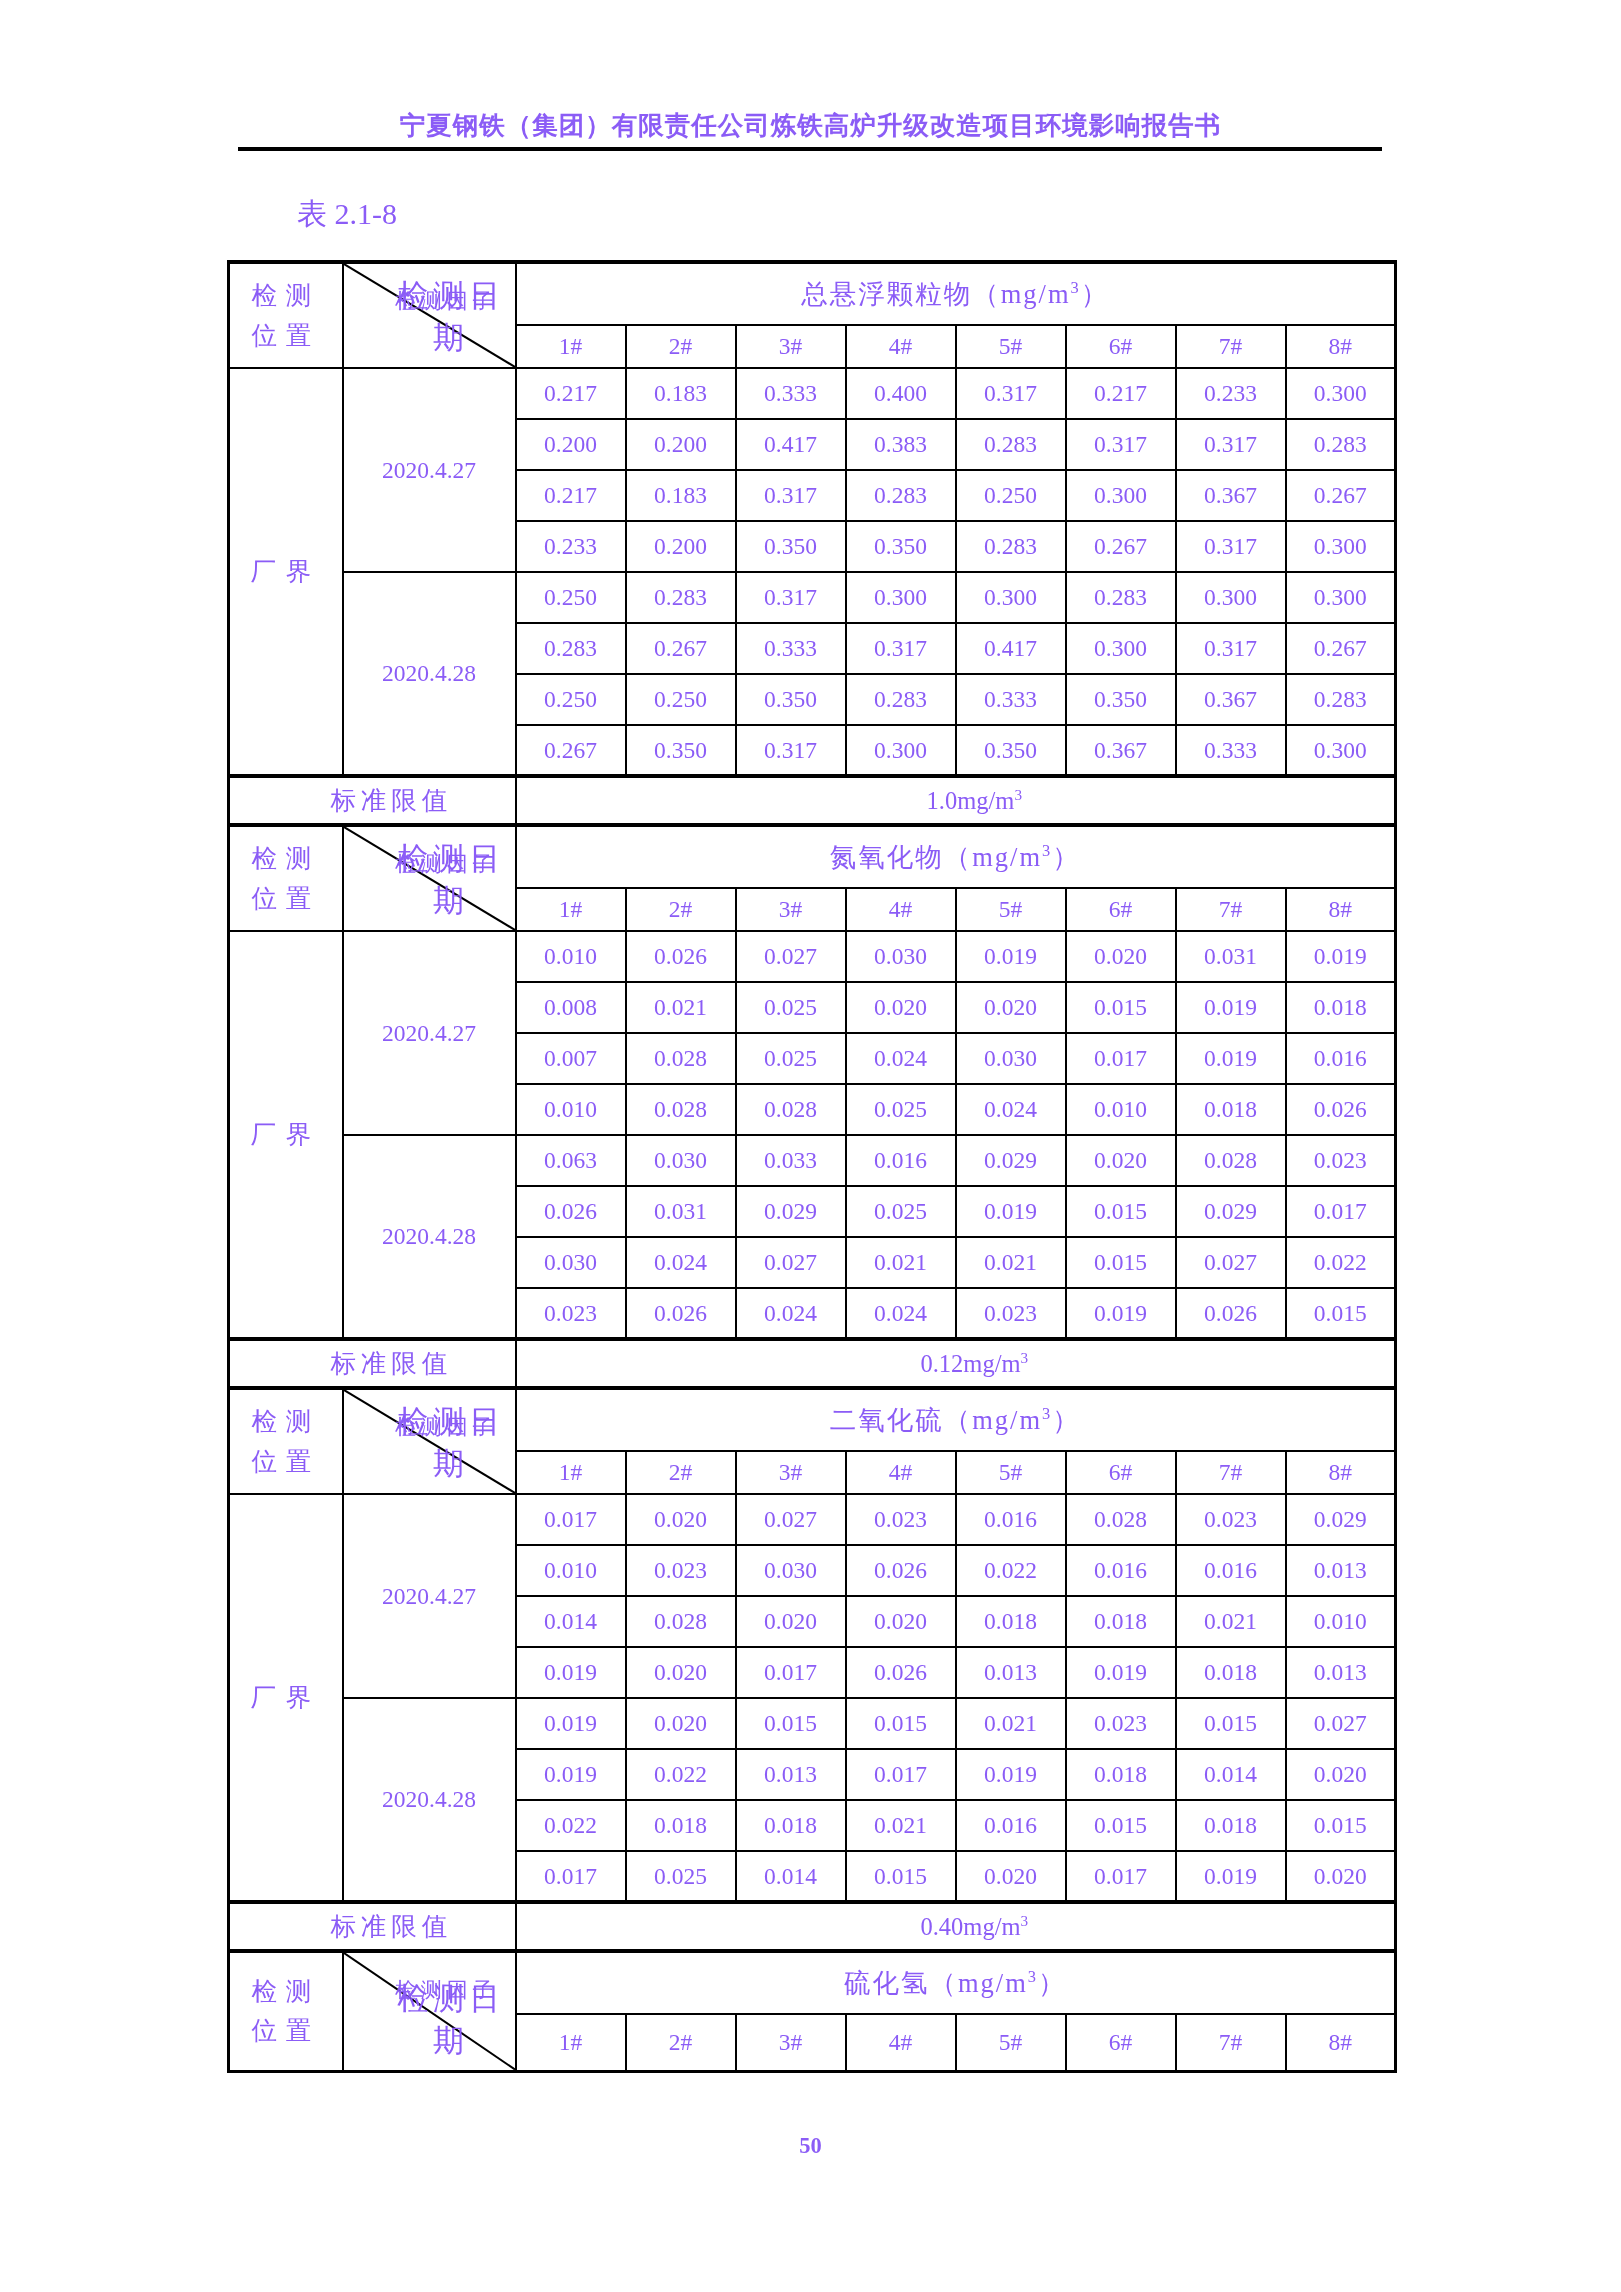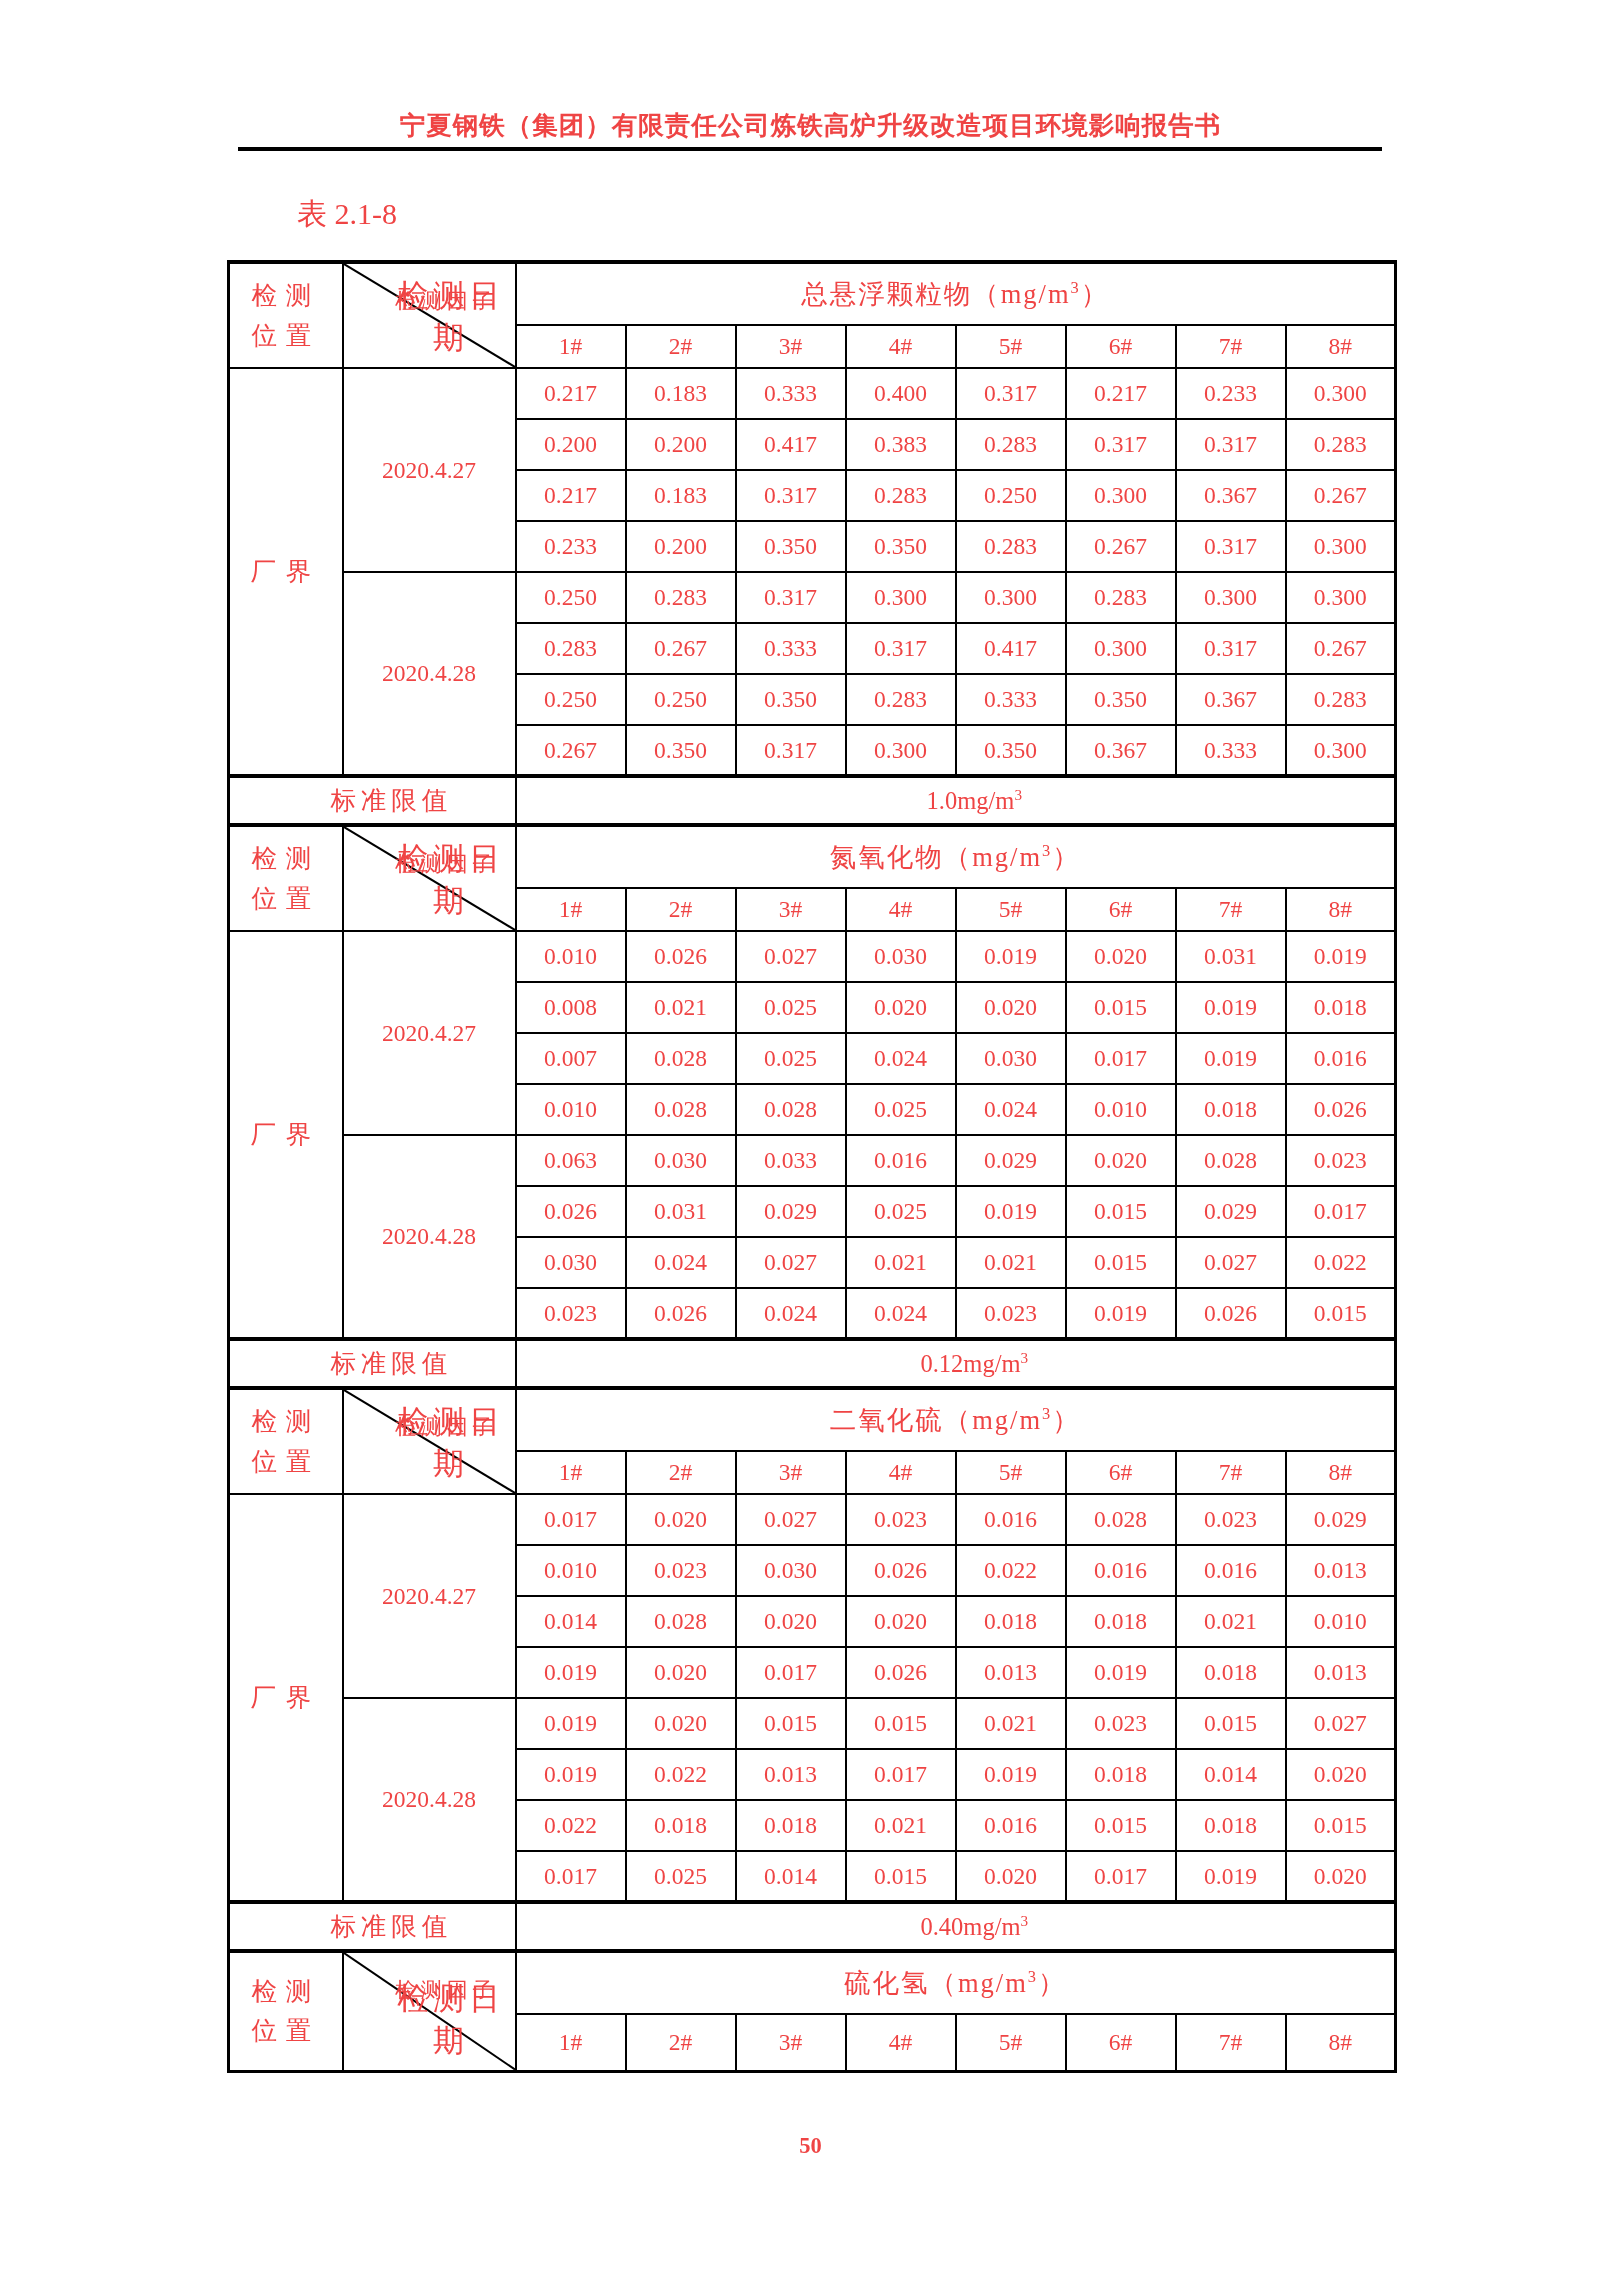--- a/index.html
+++ b/index.html
@@ -1,20 +1,20 @@
 <!DOCTYPE html>
 <html><head>
 <meta charset="utf-8">
 <style>
   html,body{margin:0;padding:0;background:#888;}
   .page{
     position:relative;
     width:1621px;height:2293px;
     background:#ffffff;
-    color:#ef4444;
+    color:#8b5cf6;
     font-family:"Liberation Serif","DejaVu Serif",serif;
     margin:0 auto;
     overflow:hidden;
   }
   .doc-header{
     position:absolute;top:108px;left:0;width:100%;
     text-align:center;
     font-size:25.5px;font-weight:bold;
     letter-spacing:1px;
   }

